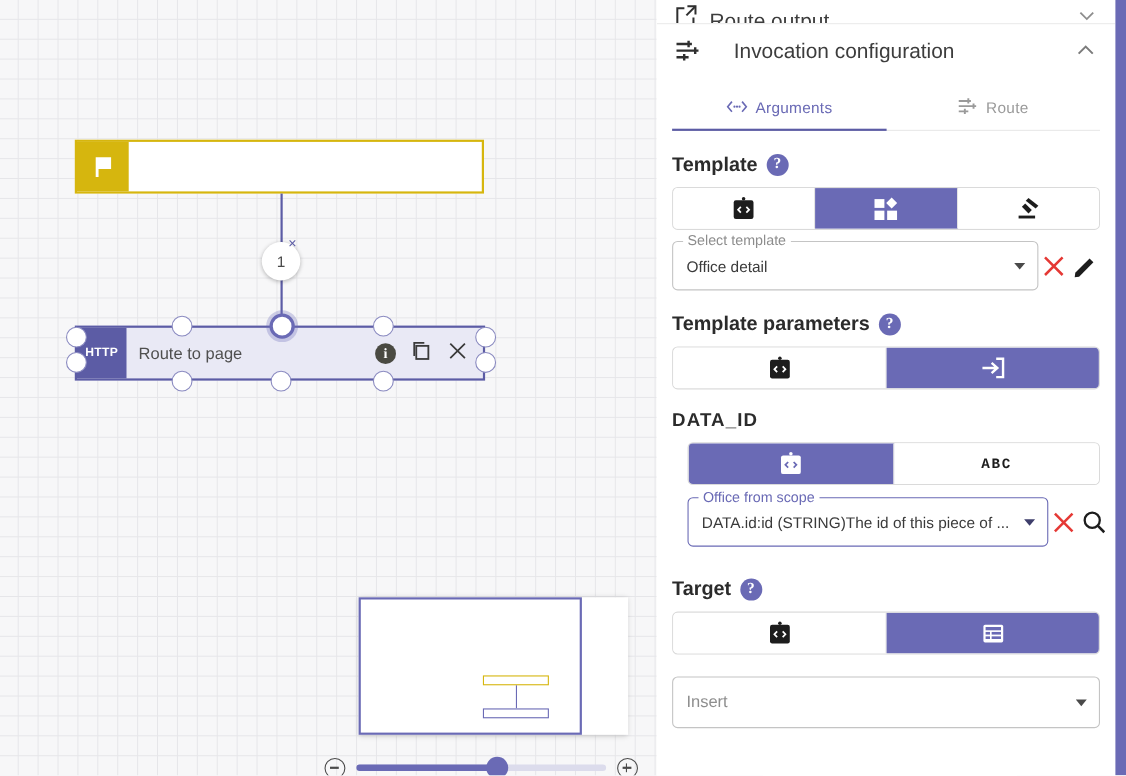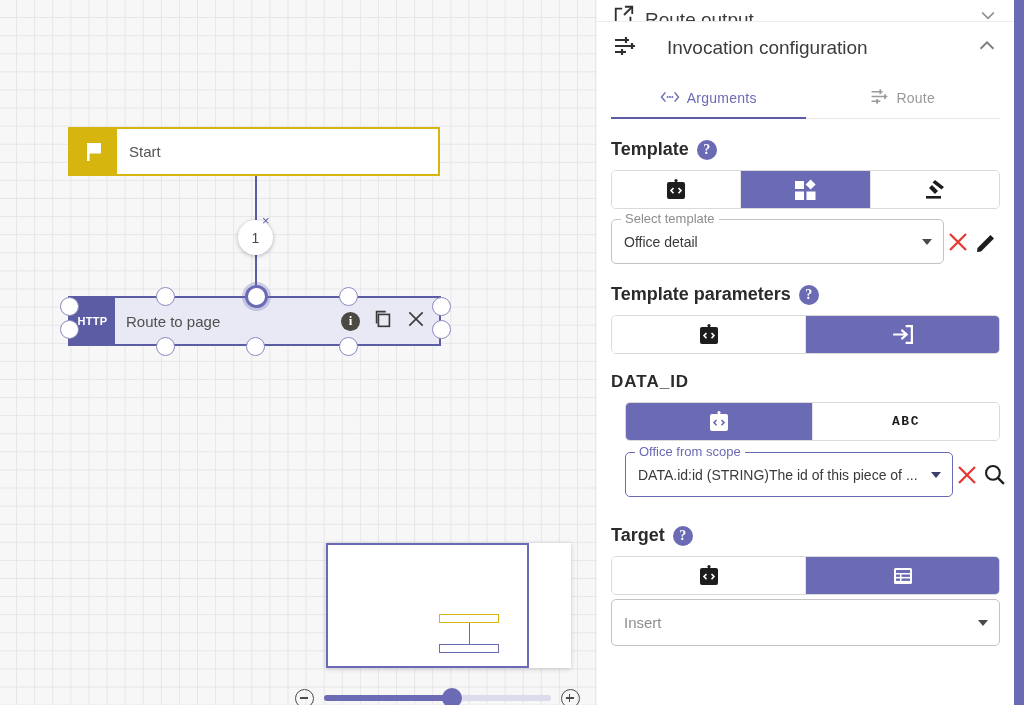--- a/index.html
+++ b/index.html
@@ -409,21 +409,20 @@
 <div id="app">
 
   <div id="canvas">
 
     <div class="start-node">
       <div class="icon-col">
         <svg width="24" height="24" viewBox="0 0 24 24" aria-hidden="true">
           <path d="M5 3 L5 21 L7.6 21 L7.6 13.6 L19 13.6 L19 3 Z" fill="#ffffff"></path>
         </svg>
       </div>
-      <div class="label">Start</div>
     </div>
 
     <div class="edge-line"></div>
     <div class="edge-badge">1</div>
     <div class="edge-badge-x">×</div>
 
     <div class="route-node">
       <div class="proto">HTTP</div>
       <div class="label">Route to page</div>
       <div class="actions">
@@ -660,21 +659,21 @@
               <rect x="3" y="4" width="18" height="16" rx="1.5" fill="#ffffff"></rect>
               <rect x="5" y="6" width="14" height="3" fill="#6a6ab5"></rect>
               <rect x="5" y="10.5" width="4" height="2.4" fill="#6a6ab5"></rect>
               <rect x="10.5" y="10.5" width="8.5" height="2.4" fill="#6a6ab5"></rect>
               <rect x="5" y="14.5" width="4" height="2.4" fill="#6a6ab5"></rect>
               <rect x="10.5" y="14.5" width="8.5" height="2.4" fill="#6a6ab5"></rect>
             </svg>
           </div>
         </div>
 
-        <div class="row" style="margin-top:4px;">
+        <div class="row" style="margin-top:20px;">
           <div class="outlined" style="height:47px;">
             <span class="value placeholder">Insert</span>
             <span class="caret"></span>
           </div>
         </div>
       </div>
 
     </div>
 
     <div class="panel-scrollbar">

